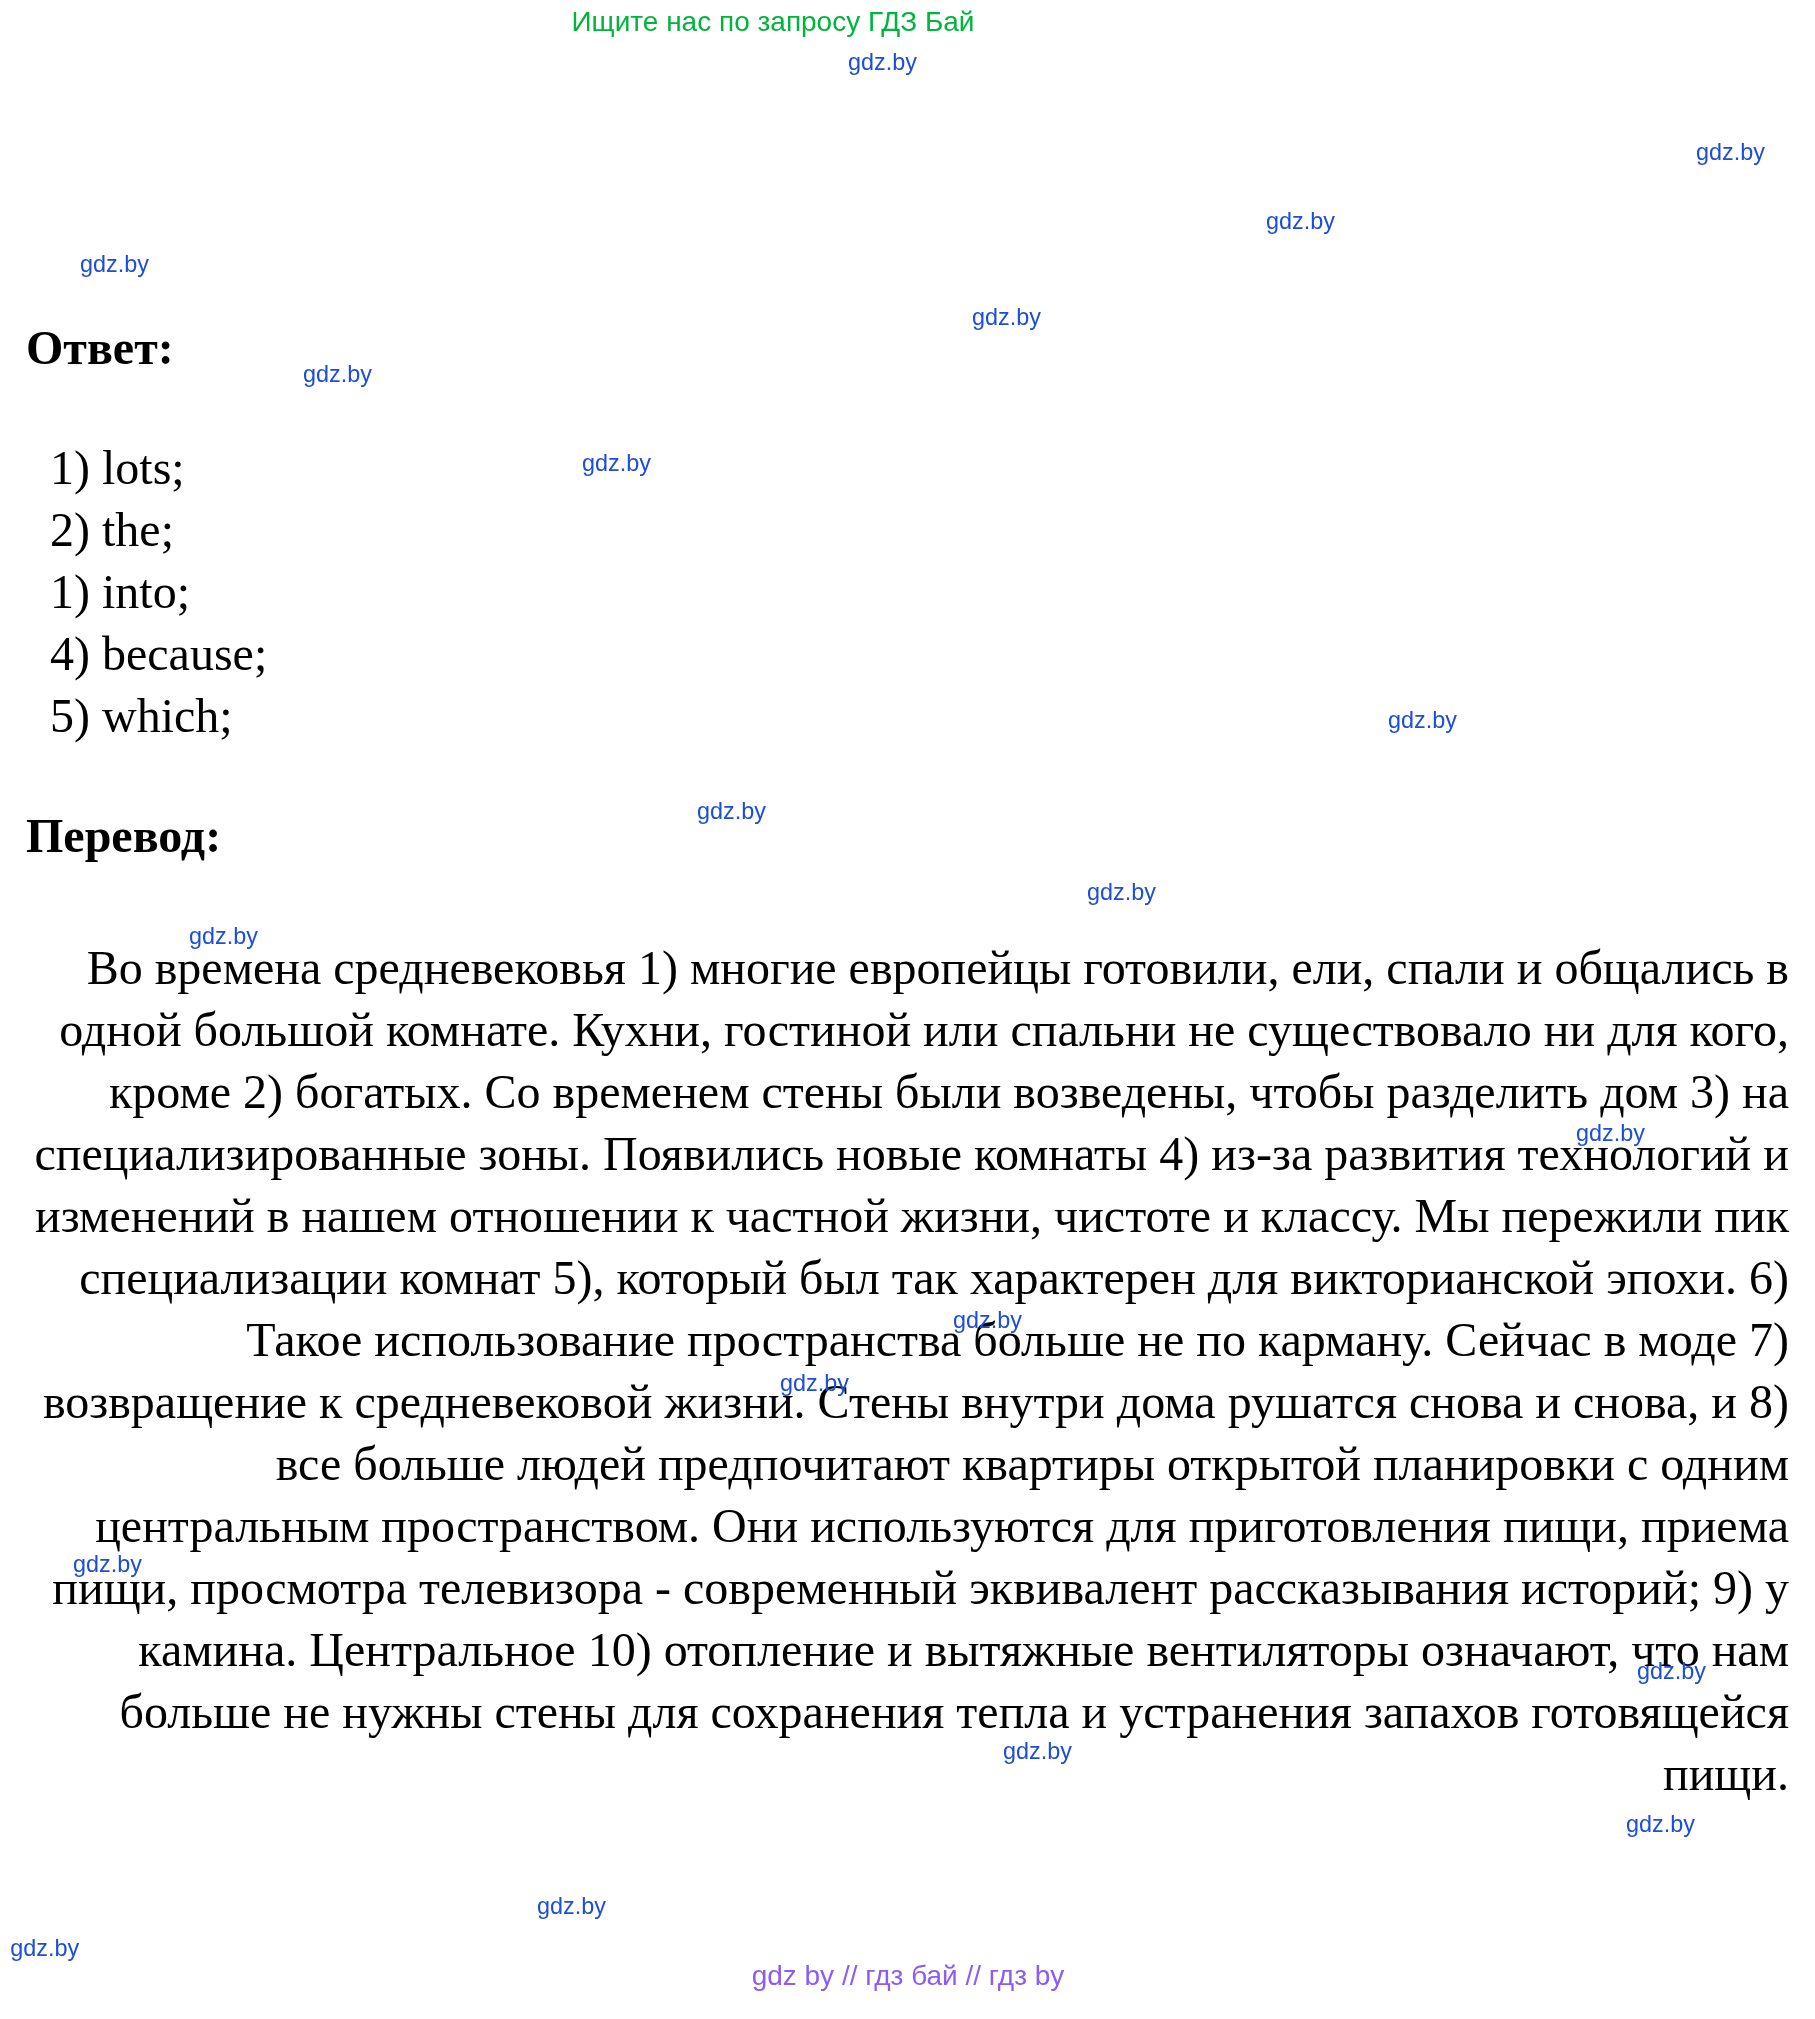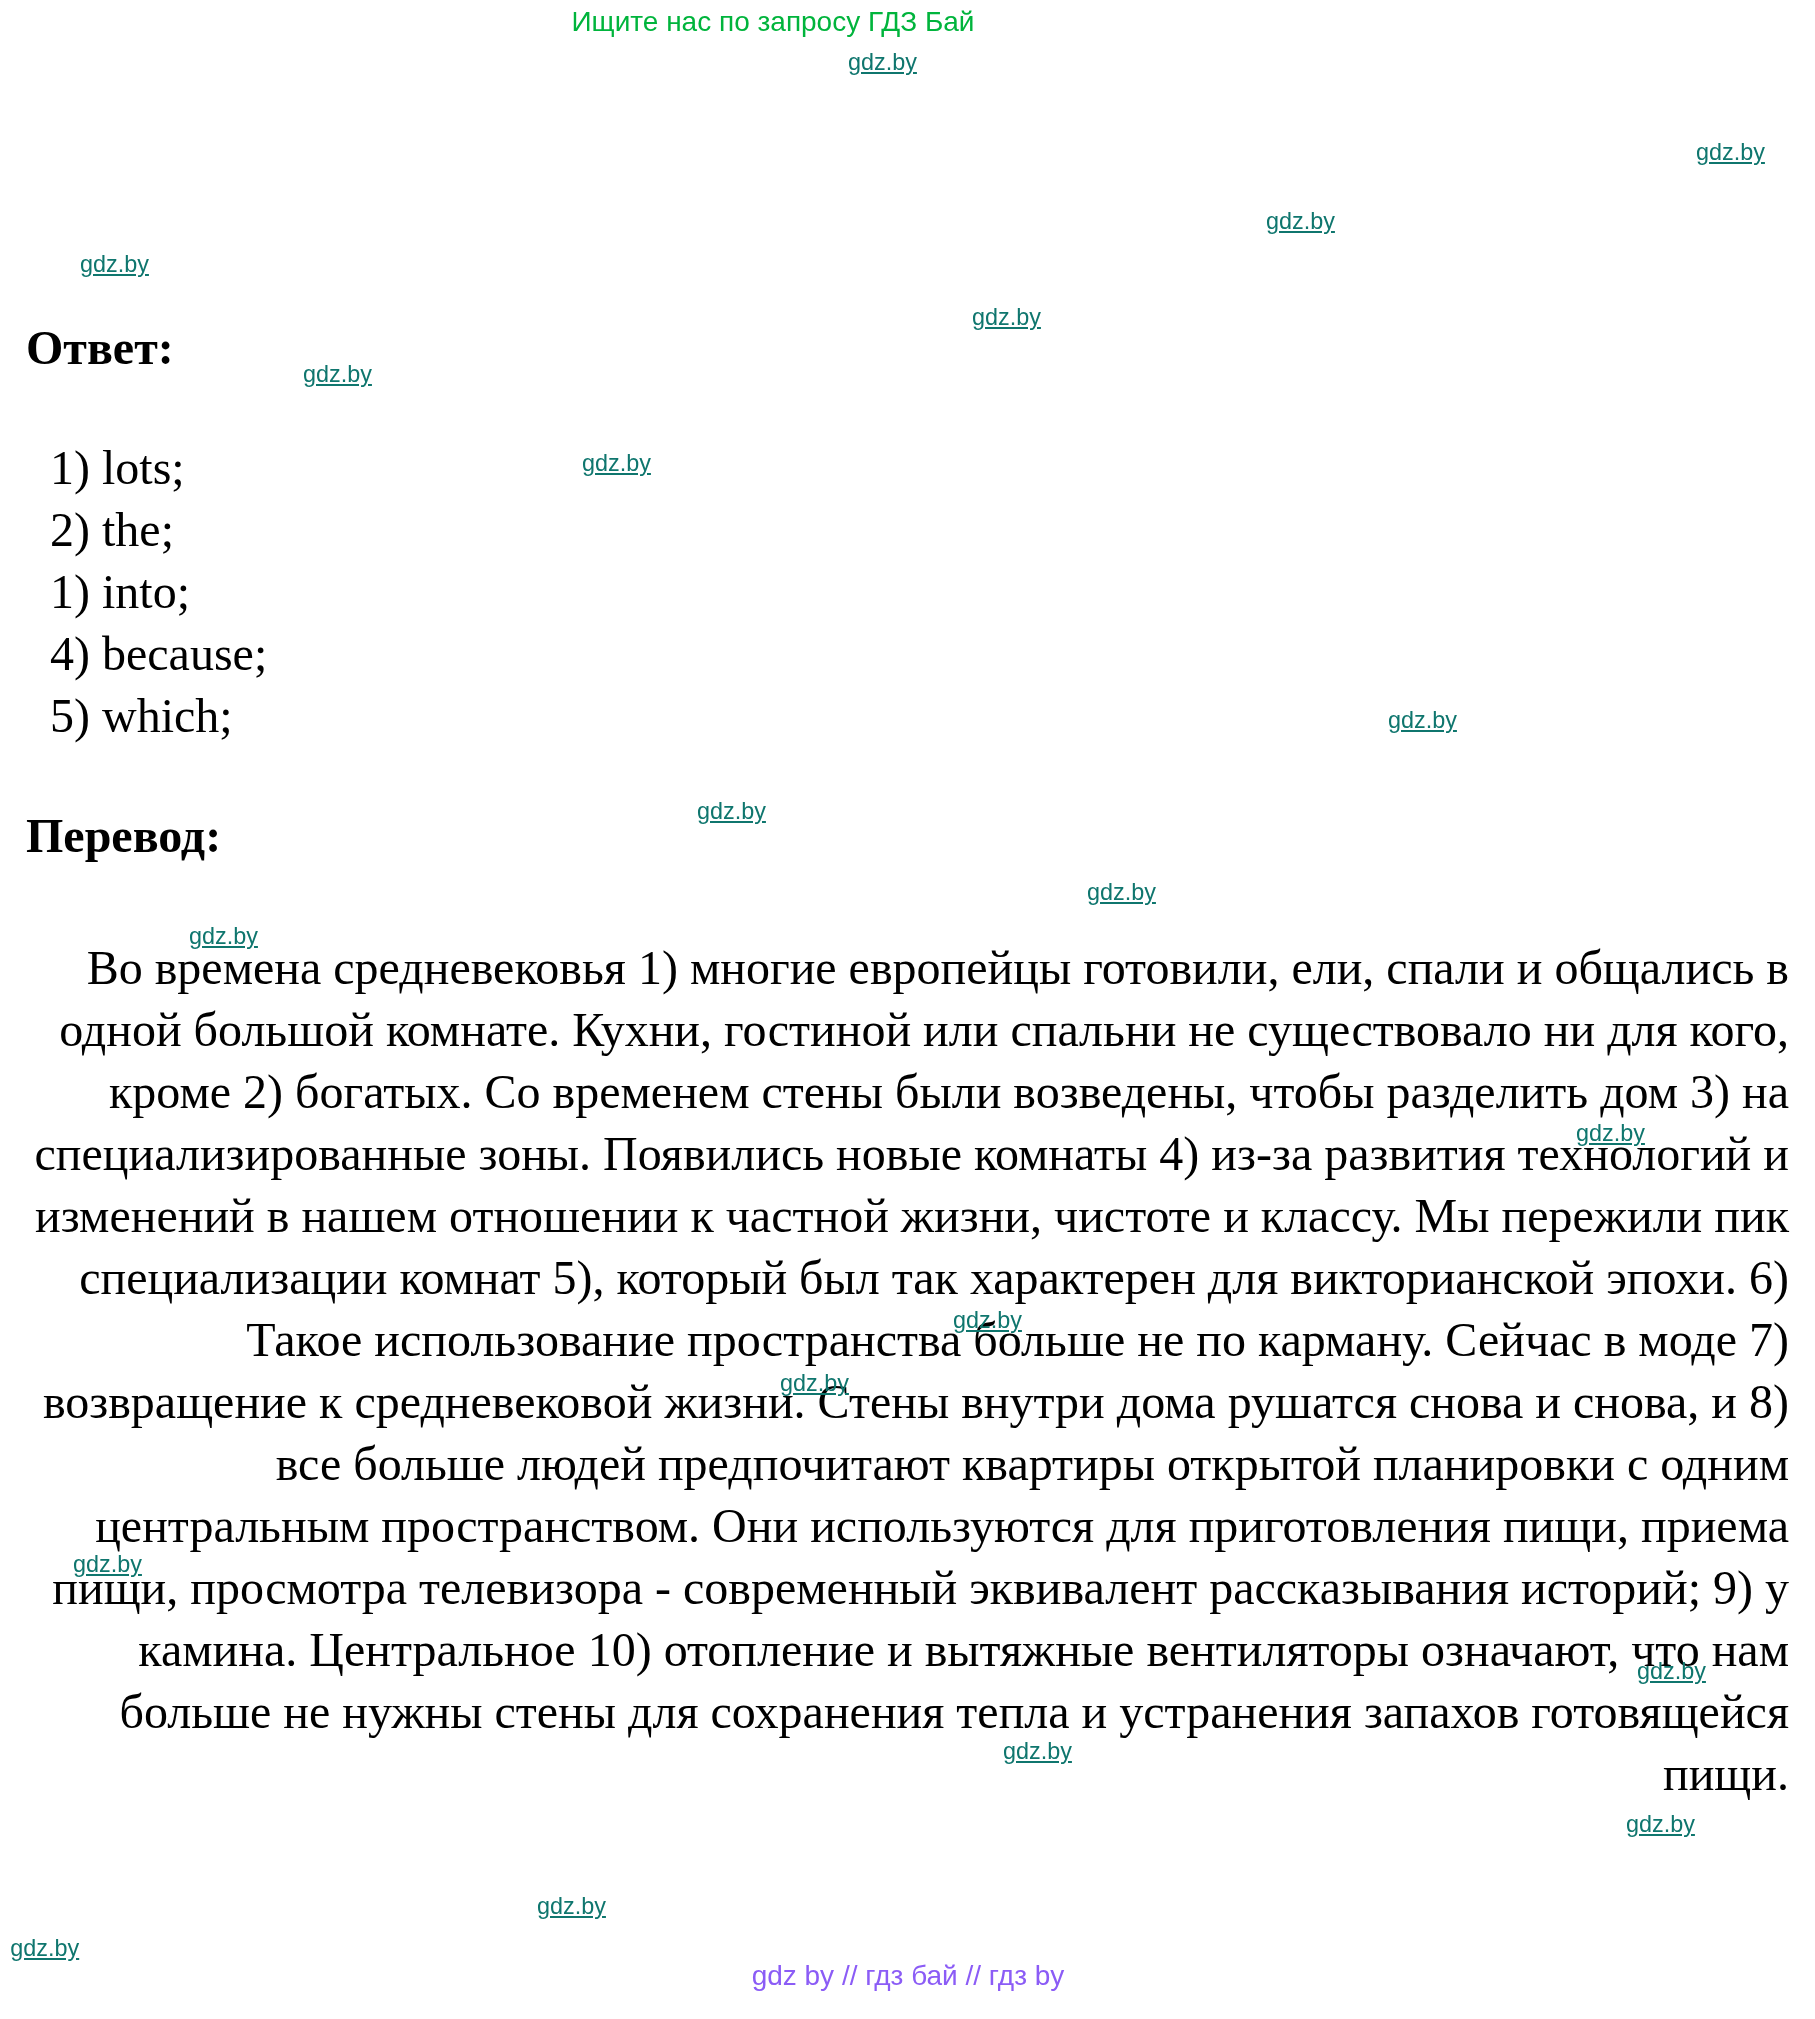--- a/index.html
+++ b/index.html
@@ -19,23 +19,22 @@
     width: 1546px;
     text-align: center;
     font-family: "Liberation Sans", "DejaVu Sans", sans-serif;
     font-size: 28px;
     color: #00b43c;
   }
   .wm {
     position: absolute;
     font-family: "Liberation Sans", "DejaVu Sans", sans-serif;
     font-size: 23.4px;
-    color: #0f766e;
+    color: #1d4ed8;
     white-space: nowrap;
-    text-decoration: underline;
   }
   .task {
     position: absolute;
     top: 60px; left: 26px;
     width: 1763px;
     font-size: 48px;
     line-height: 60px;
   }
   .task b { font-weight: bold; }
   .heading {

